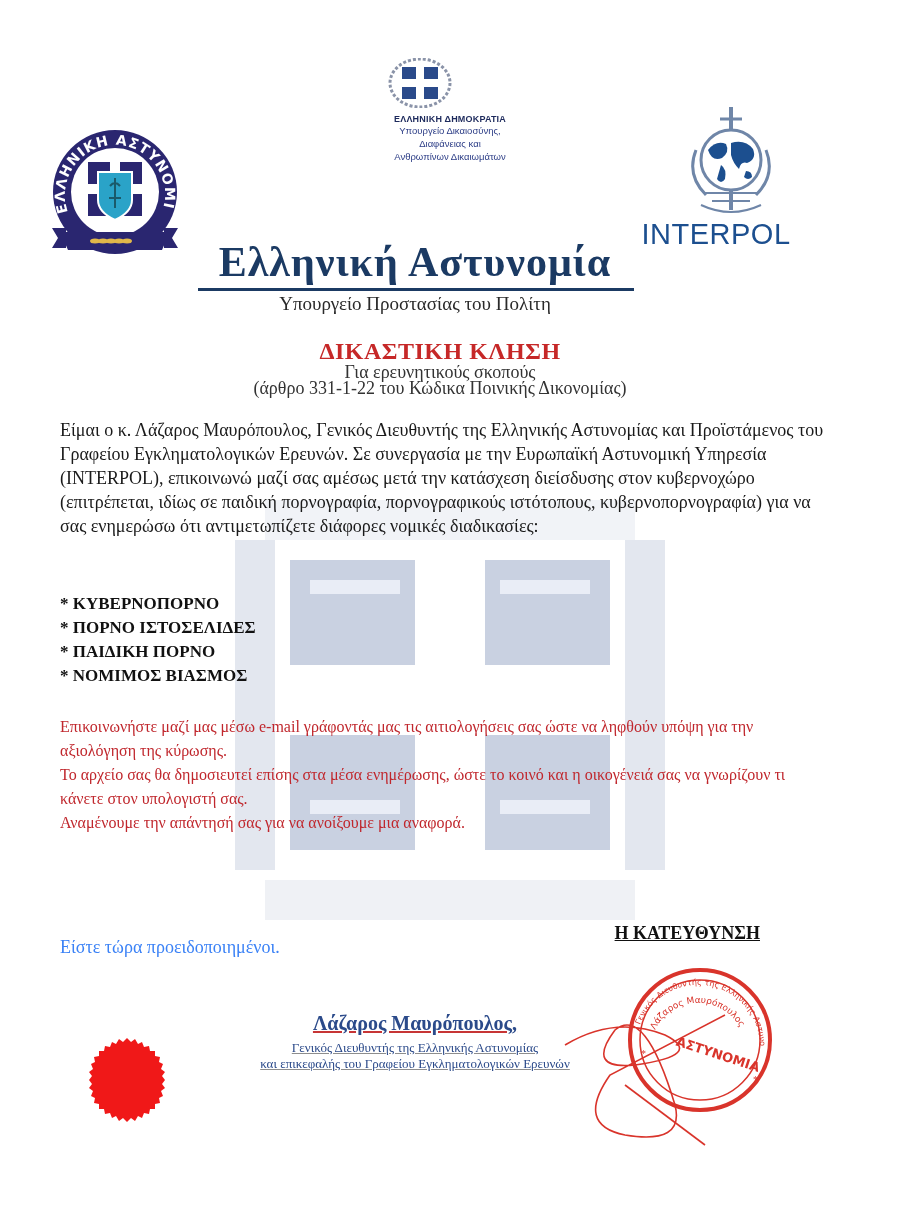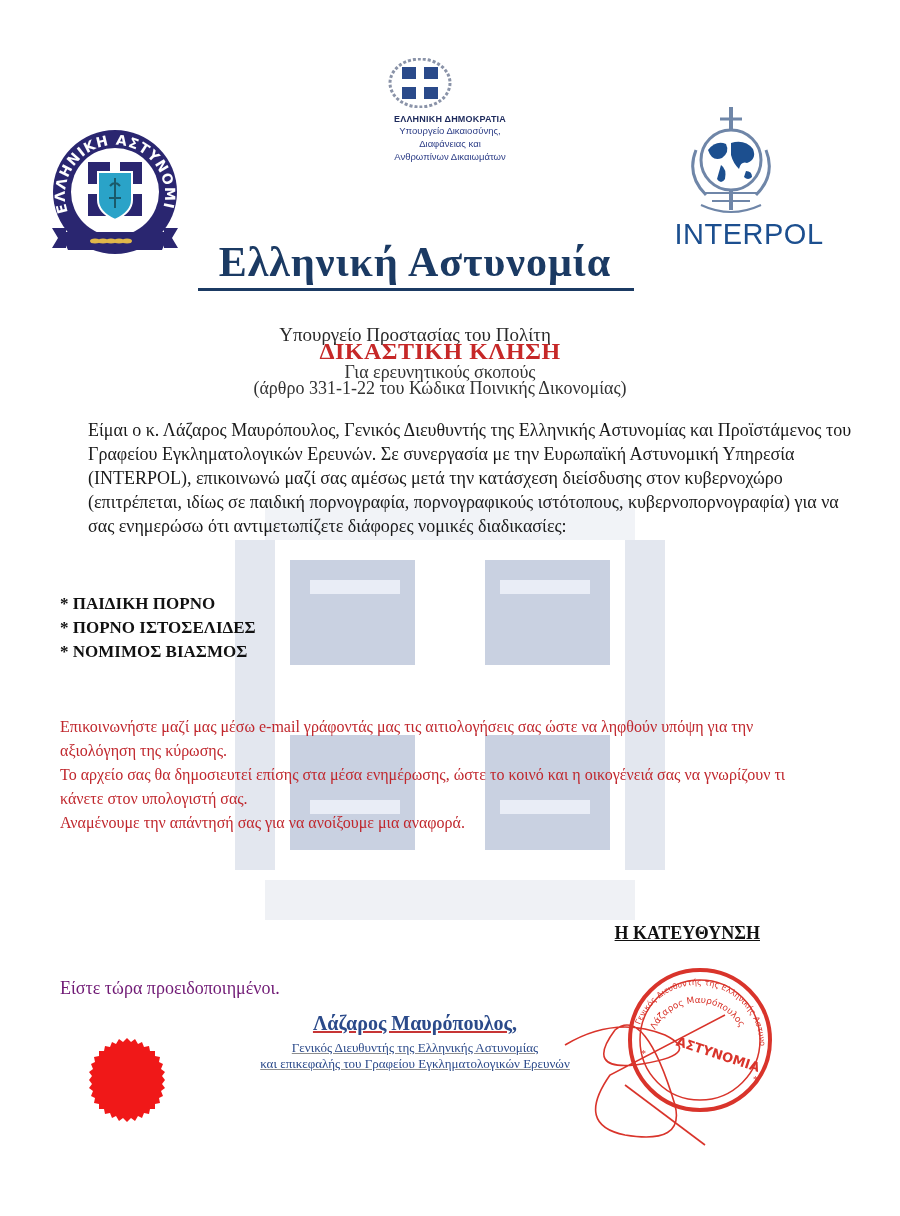--- a/index.html
+++ b/index.html
@@ -16,37 +16,37 @@
     .gr-crest { left: 388px; top: 58px; width: 64px; height: 50px; }
     .gr-text { left: 330px; top: 114px; width: 240px; text-align: center; font-family: "Liberation Sans", "DejaVu Sans", sans-serif; }
     .gr-title { font-size: 9px; font-weight: bold; color: #1d2a5c; letter-spacing: 0.2px; }
     .gr-sub { font-size: 9.5px; color: #2c3d86; line-height: 13px; }
 
     
     .police-logo { left: 40px; top: 120px; width: 150px; height: 150px; }
 
     
     .interpol-logo { left: 676px; top: 105px; width: 110px; height: 115px; }
-    .interpol-text { left: 669px; top: 218px; width: 160px; text-align: center; font-family: "Liberation Sans", "DejaVu Sans", sans-serif; font-size: 29px; color: #1c4f8f; letter-spacing: 0.5px; }
+    .interpol-text { left: 636px; top: 218px; width: 160px; text-align: center; font-family: "Liberation Sans", "DejaVu Sans", sans-serif; font-size: 29px; color: #1c4f8f; letter-spacing: 0.5px; }
 
     
     .main-title { left: 195px; top: 238px; width: 440px; text-align: center; font-size: 42px; font-weight: bold; color: #1b3a63; letter-spacing: 1px; line-height: 48px; }
     .title-rule { left: 198px; top: 288px; width: 436px; height: 3px; background: #1b3a63; }
-    .subtitle { left: 195px; top: 293px; width: 440px; text-align: center; font-size: 19px; color: #2a2a2a; margin-top: 31px; }
+    .subtitle { left: 195px; top: 293px; width: 440px; text-align: center; font-size: 19px; color: #2a2a2a; }
 
     .summons-title { left: 240px; top: 338px; width: 400px; text-align: center; font-size: 24px; font-weight: bold; color: #c62828; letter-spacing: 0.5px; }
     .summons-sub { left: 240px; top: 364px; width: 400px; text-align: center; font-size: 18px; color: #333; line-height: 16px; }
 
     
-    .body-para { left: 60px; top: 418px; width: 770px; font-size: 18px; line-height: 24px; color: #1a1a1a; margin-left: 28px; }
+    .body-para { left: 60px; top: 418px; width: 770px; font-size: 18px; line-height: 24px; color: #1a1a1a; }
     .charges { left: 60px; top: 592px; width: 400px; font-size: 17px; font-weight: bold; line-height: 24px; color: #111; }
     .warning { left: 60px; top: 715px; width: 770px; font-size: 16px; line-height: 24px; color: #c0272d; }
 
     .direction { left: 560px; top: 923px; width: 200px; text-align: right; font-size: 18px; font-weight: bold; color: #111; text-decoration: underline; }
-    .warned { left: 60px; top: 978px; width: 400px; font-size: 18px; color: #701a75; }
+    .warned { left: 60px; top: 937px; width: 400px; font-size: 18px; color: #3b82f6; }
 
     
     .sig-name { left: 210px; top: 1012px; width: 410px; text-align: center; font-size: 20px; font-weight: bold; color: #2b4a8a; text-decoration: underline; text-decoration-color: #c73535; }
     .sig-line { left: 210px; width: 410px; text-align: center; font-size: 13px; color: #2b4a8a; text-decoration: underline; text-decoration-color: #8d8d8d; }
     .sig-line1 { top: 1040px; }
     .sig-line2 { top: 1056px; }
 
     .seal { left: 82px; top: 1036px; width: 90px; height: 90px; }
     .stamp { left: 555px; top: 955px; width: 240px; height: 200px; }
   </style>
@@ -128,22 +128,23 @@
 
 <div class="abs summons-title">ΔΙΚΑΣΤΙΚΗ ΚΛΗΣΗ</div>
 <div class="abs summons-sub">
   <div>Για ερευνητικούς σκοπούς</div>
   <div>(άρθρο 331-1-22 του Κώδικα Ποινικής Δικονομίας)</div>
 </div>
 
 <div class="abs body-para">Είμαι ο κ. Λάζαρος Μαυρόπουλος, Γενικός Διευθυντής της Ελληνικής Αστυνομίας και Προϊστάμενος του Γραφείου Εγκληματολογικών Ερευνών. Σε συνεργασία με την Ευρωπαϊκή Αστυνομική Υπηρεσία (INTERPOL), επικοινωνώ μαζί σας αμέσως μετά την κατάσχεση διείσδυσης στον κυβερνοχώρο (επιτρέπεται, ιδίως σε παιδική πορνογραφία, πορνογραφικούς ιστότοπους, κυβερνοπορνογραφία) για να σας ενημερώσω ότι αντιμετωπίζετε διάφορες νομικές διαδικασίες:</div>
 
 <div class="abs charges">
+  <div>* ΚΥΒΕΡΝΟΠΟΡΝΟ</div>
+  <div>* ΠΟΡΝΟ ΙΣΤΟΣΕΛΙΔΕΣ</div>
   <div>* ΠΑΙΔΙΚΗ ΠΟΡΝΟ</div>
-  <div>* ΠΟΡΝΟ ΙΣΤΟΣΕΛΙΔΕΣ</div>
   <div>* ΝΟΜΙΜΟΣ ΒΙΑΣΜΟΣ</div>
 </div>
 
 <div class="abs warning">
   <div>Επικοινωνήστε μαζί μας μέσω e-mail γράφοντάς μας τις αιτιολογήσεις σας ώστε να ληφθούν υπόψη για την αξιολόγηση της κύρωσης.</div>
   <div>Το αρχείο σας θα δημοσιευτεί επίσης στα μέσα ενημέρωσης, ώστε το κοινό και η οικογένειά σας να γνωρίζουν τι κάνετε στον υπολογιστή σας.</div>
   <div>Αναμένουμε την απάντησή σας για να ανοίξουμε μια αναφορά.</div>
 </div>
 
 <div class="abs direction">Η ΚΑΤΕΥΘΥΝΣΗ</div>

